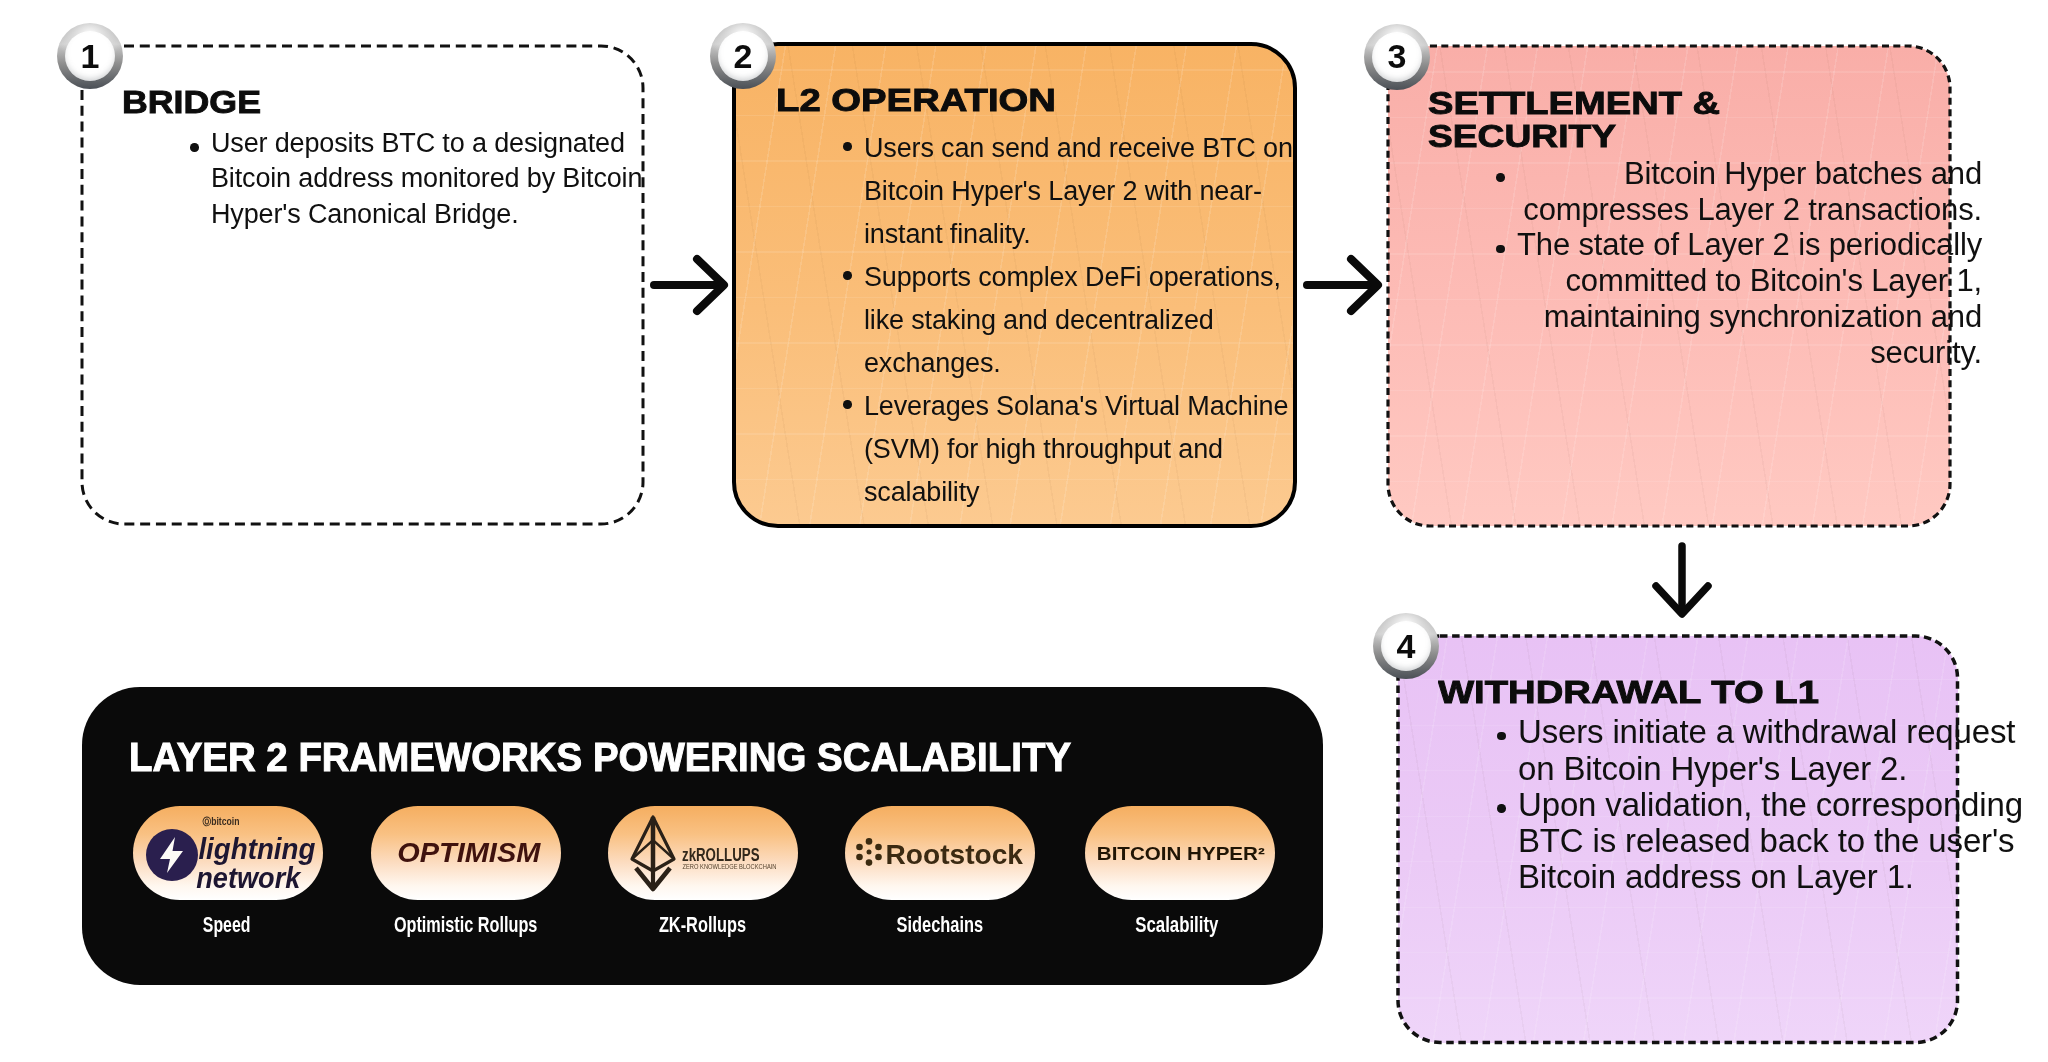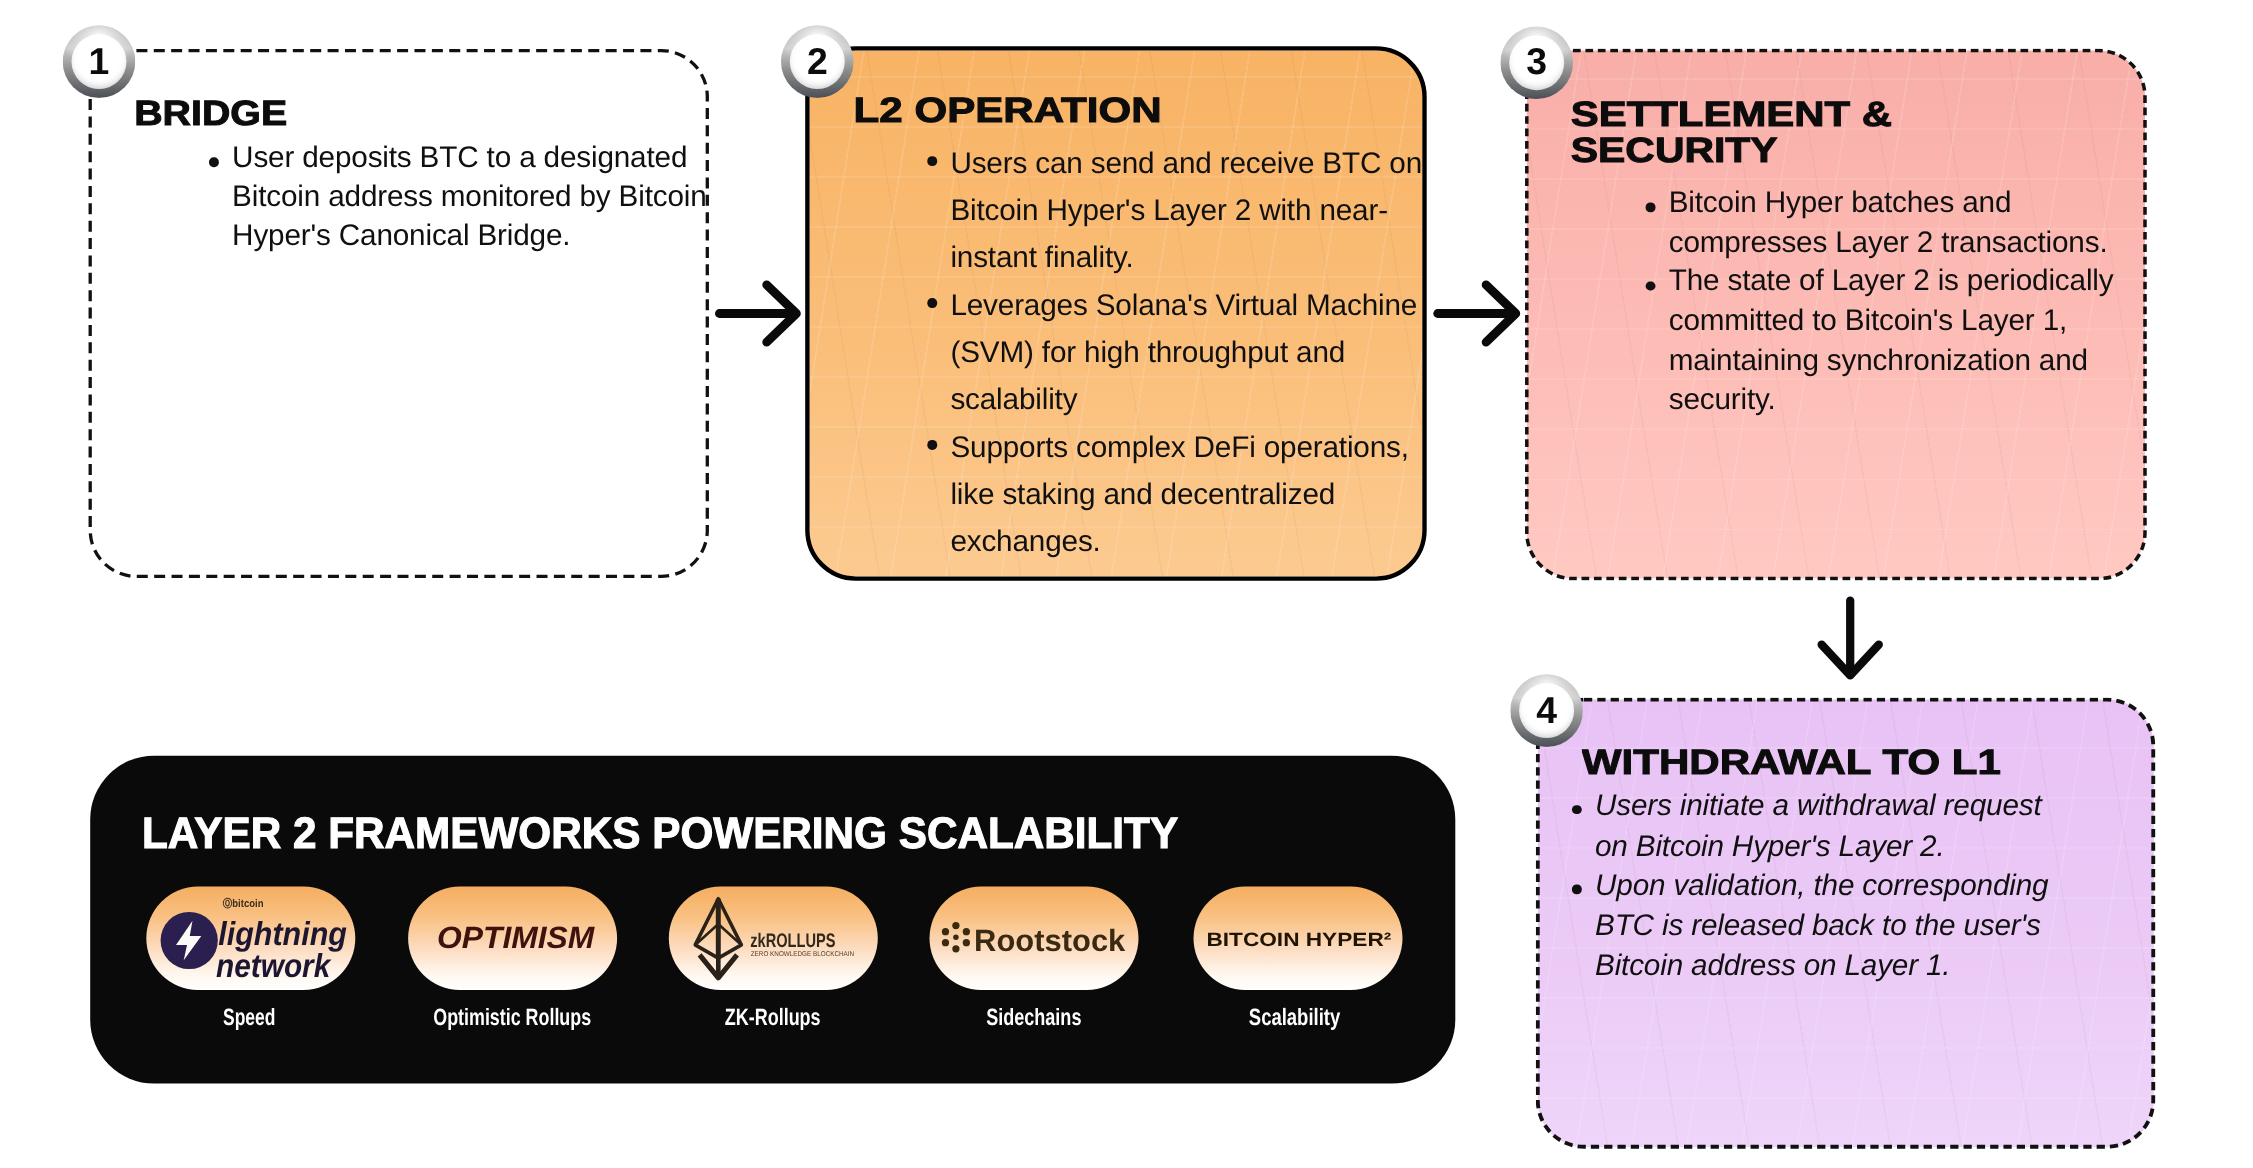--- a/index.html
+++ b/index.html
@@ -45,51 +45,51 @@
 
 <div class="box" style="left:732px; top:42px; width:565px; height:486px; border:4.5px solid #000; border-radius:46px;
   background: linear-gradient(180deg, #f8b364 0%, #fabe79 55%, #fcca90 100%);">
   <div class="tex"></div>
 </div>
 <svg class="abs" style="left:776px; top:82px;" width="300" height="40">
   <text x="0" y="29.3" font-family="Liberation Sans" font-size="32" font-weight="bold" fill="#0c0c0c" stroke="#0c0c0c" stroke-width="0.9" textLength="280" lengthAdjust="spacingAndGlyphs">L2 OPERATION</text>
 </svg>
 <ul class="b lh2" style="left:816px; top:126.5px; font-size:27px; line-height:43px; letter-spacing:-0.15px;">
   <li>Users can send and receive BTC on<br>Bitcoin Hyper's Layer 2 with near-<br>instant finality.</li>
+  <li>Supports complex DeFi operations,<br>like staking and decentralized<br>exchanges.</li>
   <li>Leverages Solana's Virtual Machine<br>(SVM) for high throughput and<br>scalability</li>
-  <li>Supports complex DeFi operations,<br>like staking and decentralized<br>exchanges.</li>
 </ul>
 
 <div class="box" style="left:1388px; top:46px; width:562px; height:480px; border-radius:42px;
   background: linear-gradient(180deg, #f9aea8 0%, #fdbcb6 55%, #ffc9c2 100%);">
   <div class="tex"></div>
 </div>
 <svg class="abs" style="left:1386px; top:44px;" width="566" height="484">
   <rect x="2" y="2" width="562" height="480" rx="42" fill="none" stroke="#111" stroke-width="3.2" stroke-dasharray="7 4.3"></rect>
 </svg>
 <svg class="abs" style="left:1428px; top:85px;" width="310" height="75">
   <text x="0" y="29.3" font-family="Liberation Sans" font-size="32" font-weight="bold" fill="#0c0c0c" stroke="#0c0c0c" stroke-width="0.9" textLength="292" lengthAdjust="spacingAndGlyphs">SETTLEMENT &amp;</text>
   <text x="0" y="62.3" font-family="Liberation Sans" font-size="32" font-weight="bold" fill="#0c0c0c" stroke="#0c0c0c" stroke-width="0.9" textLength="188" lengthAdjust="spacingAndGlyphs">SECURITY</text>
 </svg>
-<ul class="b" style="left:1469px; top:167px; font-size:27px; line-height:35.7px; letter-spacing:-0.15px;">
+<ul class="b" style="left:1469px; top:156px; font-size:31px; line-height:35.7px; letter-spacing:-0.15px;text-align:right;">
   <li>Bitcoin Hyper batches and<br>compresses Layer 2 transactions.</li>
   <li>The state of Layer 2 is periodically<br>committed to Bitcoin's Layer 1,<br>maintaining synchronization and<br>security.</li>
 </ul>
 
 <div class="box" style="left:1398px; top:636px; width:559.5px; height:406.5px; border-radius:42px;
   background: linear-gradient(180deg, #e8c2f5 0%, #ebcaf6 55%, #efd5f9 100%);">
   <div class="tex"></div>
 </div>
 <svg class="abs" style="left:1396px; top:634px;" width="564" height="411">
   <rect x="2" y="2" width="559.5" height="406.5" rx="42" fill="none" stroke="#111" stroke-width="3.5" stroke-dasharray="7.5 4.6"></rect>
 </svg>
 <svg class="abs" style="left:1438px; top:674px;" width="400" height="40">
   <text x="0" y="29.3" font-family="Liberation Sans" font-size="32" font-weight="bold" fill="#0c0c0c" stroke="#0c0c0c" stroke-width="0.9" textLength="381" lengthAdjust="spacingAndGlyphs">WITHDRAWAL TO L1</text>
 </svg>
-<ul class="b" style="left:1402px; top:714.3px; font-size:27px; line-height:36.3px; letter-spacing:-0.15px;font-style:italic;">
+<ul class="b" style="left:1470px; top:714.3px; font-size:33px; line-height:36.3px; letter-spacing:-0.15px;">
   <li>Users initiate a withdrawal request<br>on Bitcoin Hyper's Layer 2.</li>
   <li>Upon validation, the corresponding<br>BTC is released back to the user's<br>Bitcoin address on Layer 1.</li>
 </ul>
 
 <svg class="abs" style="left:648px; top:250px;" width="84" height="70">
   <path d="M6 35 H68" stroke="#0a0a0a" stroke-width="8" stroke-linecap="round" fill="none"></path>
   <path d="M49 9 L76 35 L49 61" stroke="#0a0a0a" stroke-width="8" stroke-linecap="round" stroke-linejoin="round" fill="none"></path>
 </svg>
 <svg class="abs" style="left:1301px; top:250px;" width="84" height="70">
   <path d="M6 35 H68" stroke="#0a0a0a" stroke-width="8" stroke-linecap="round" fill="none"></path>

